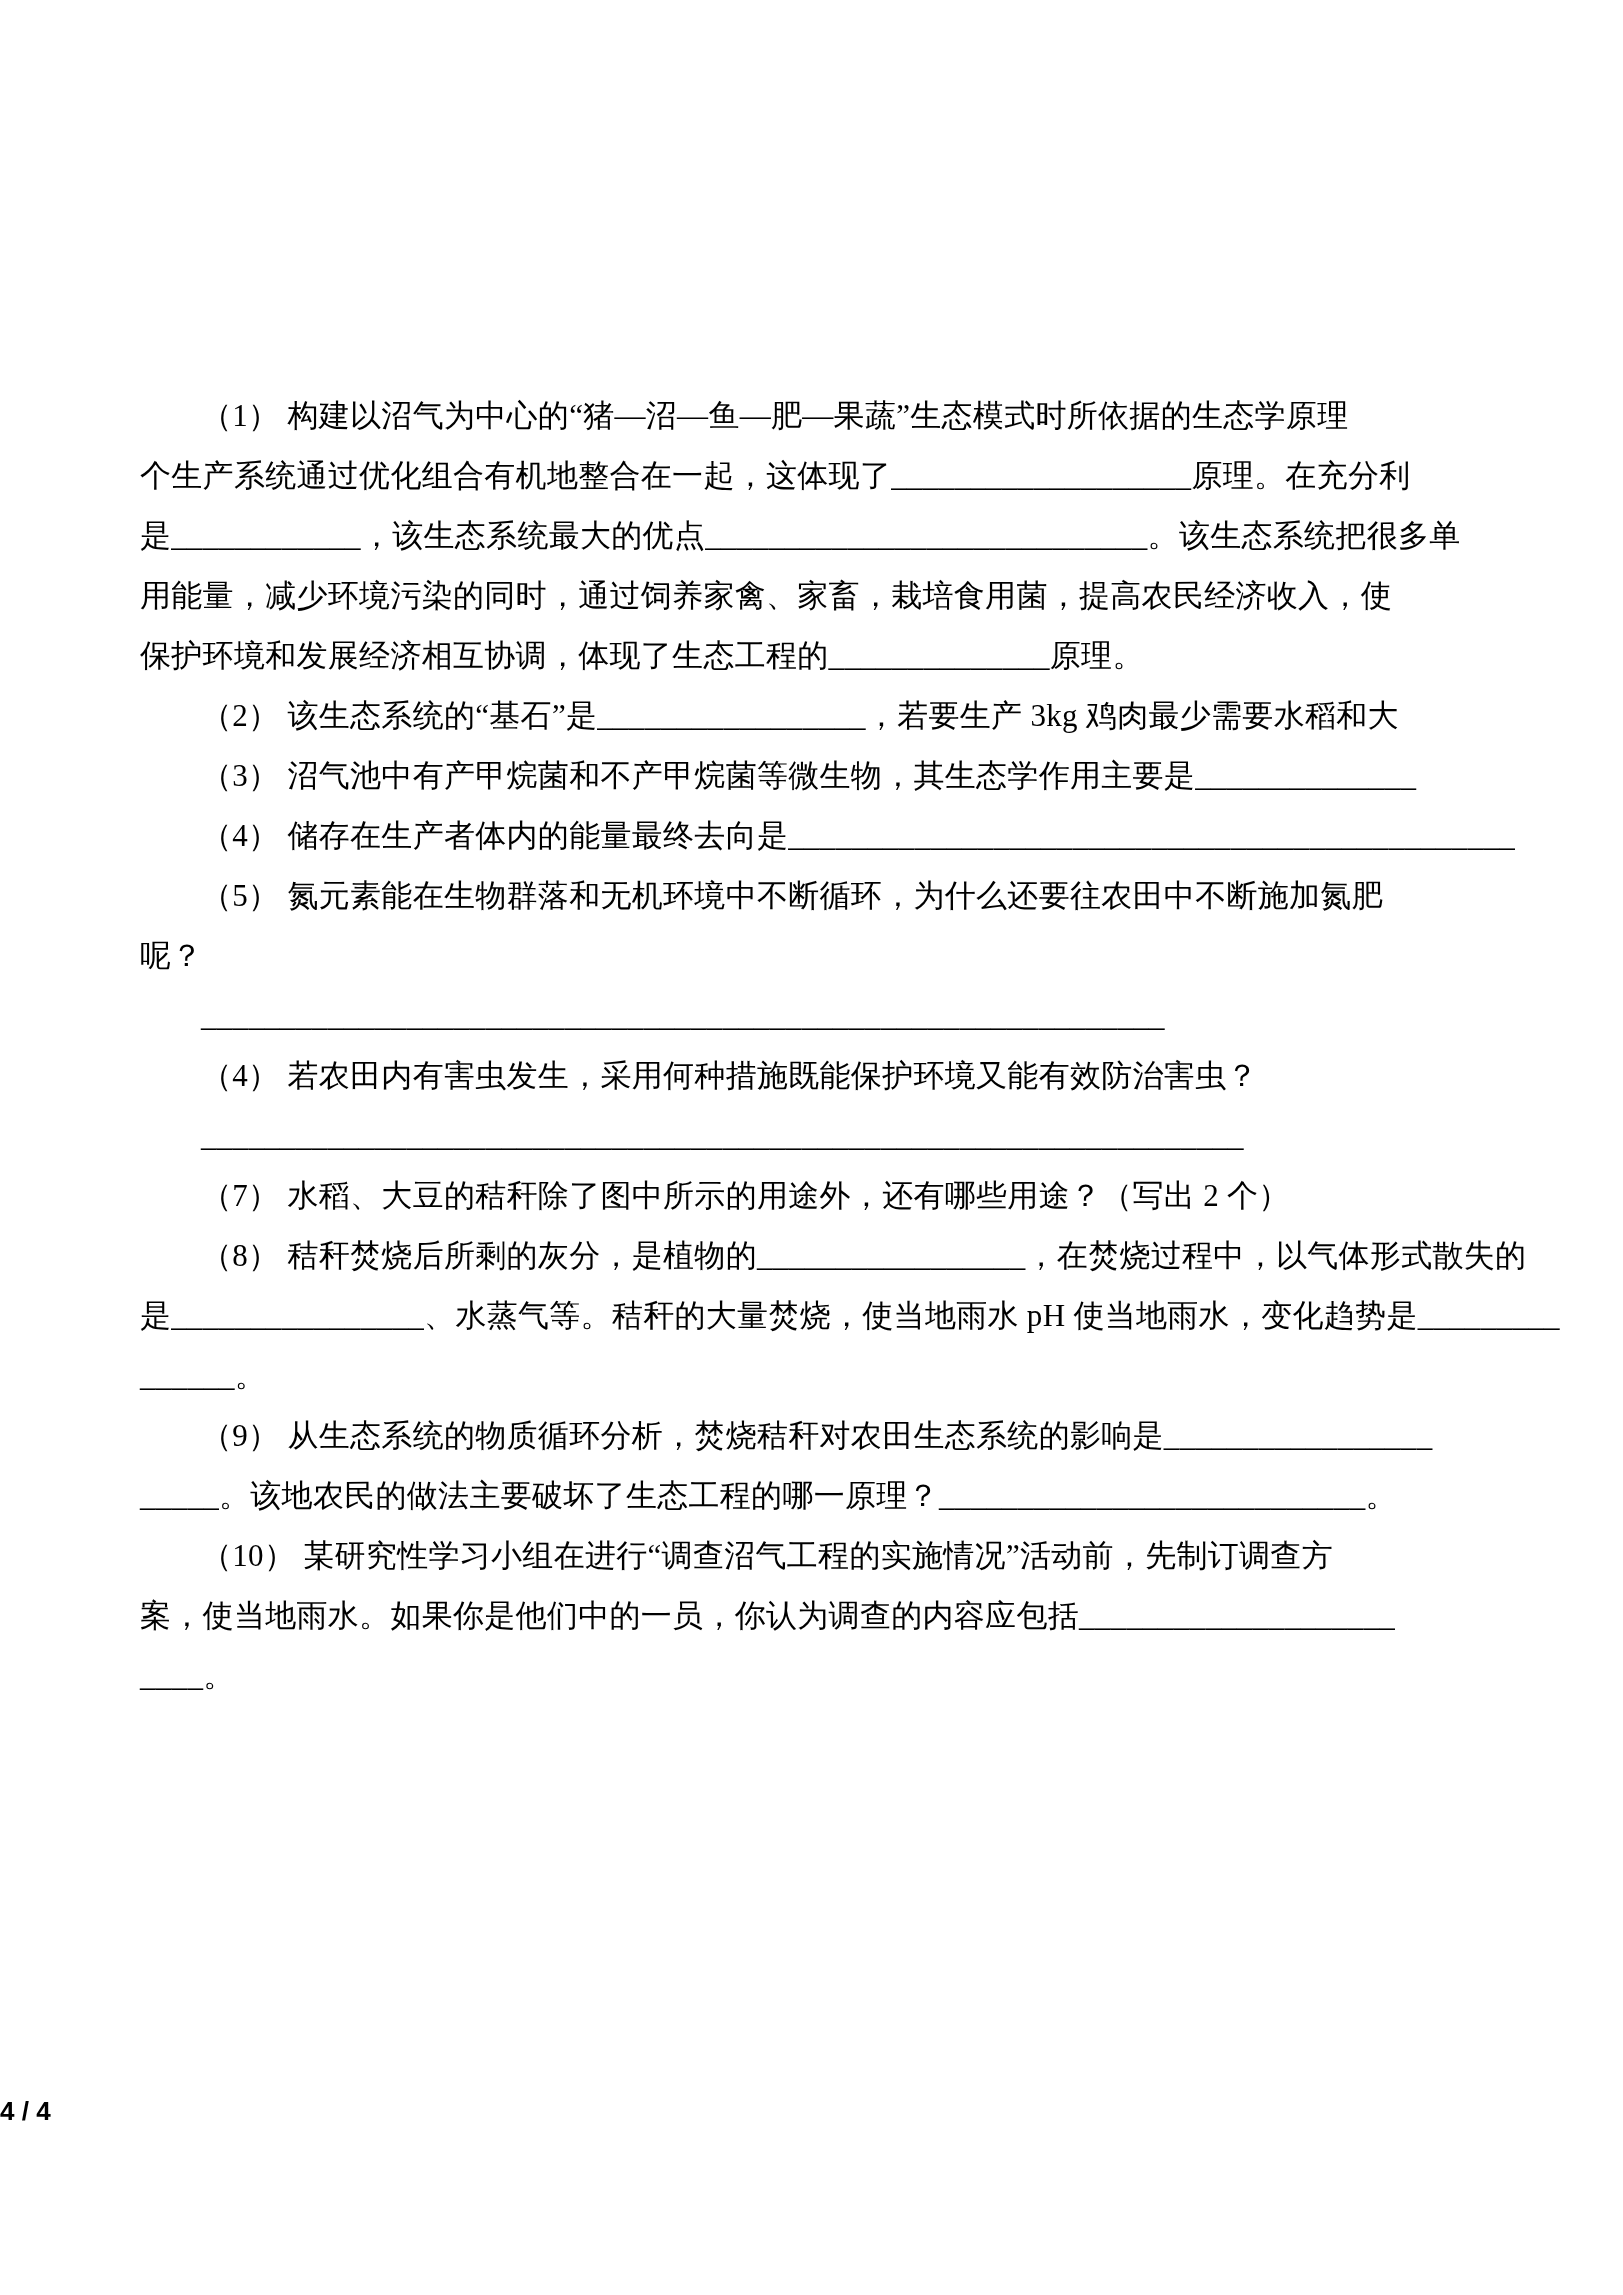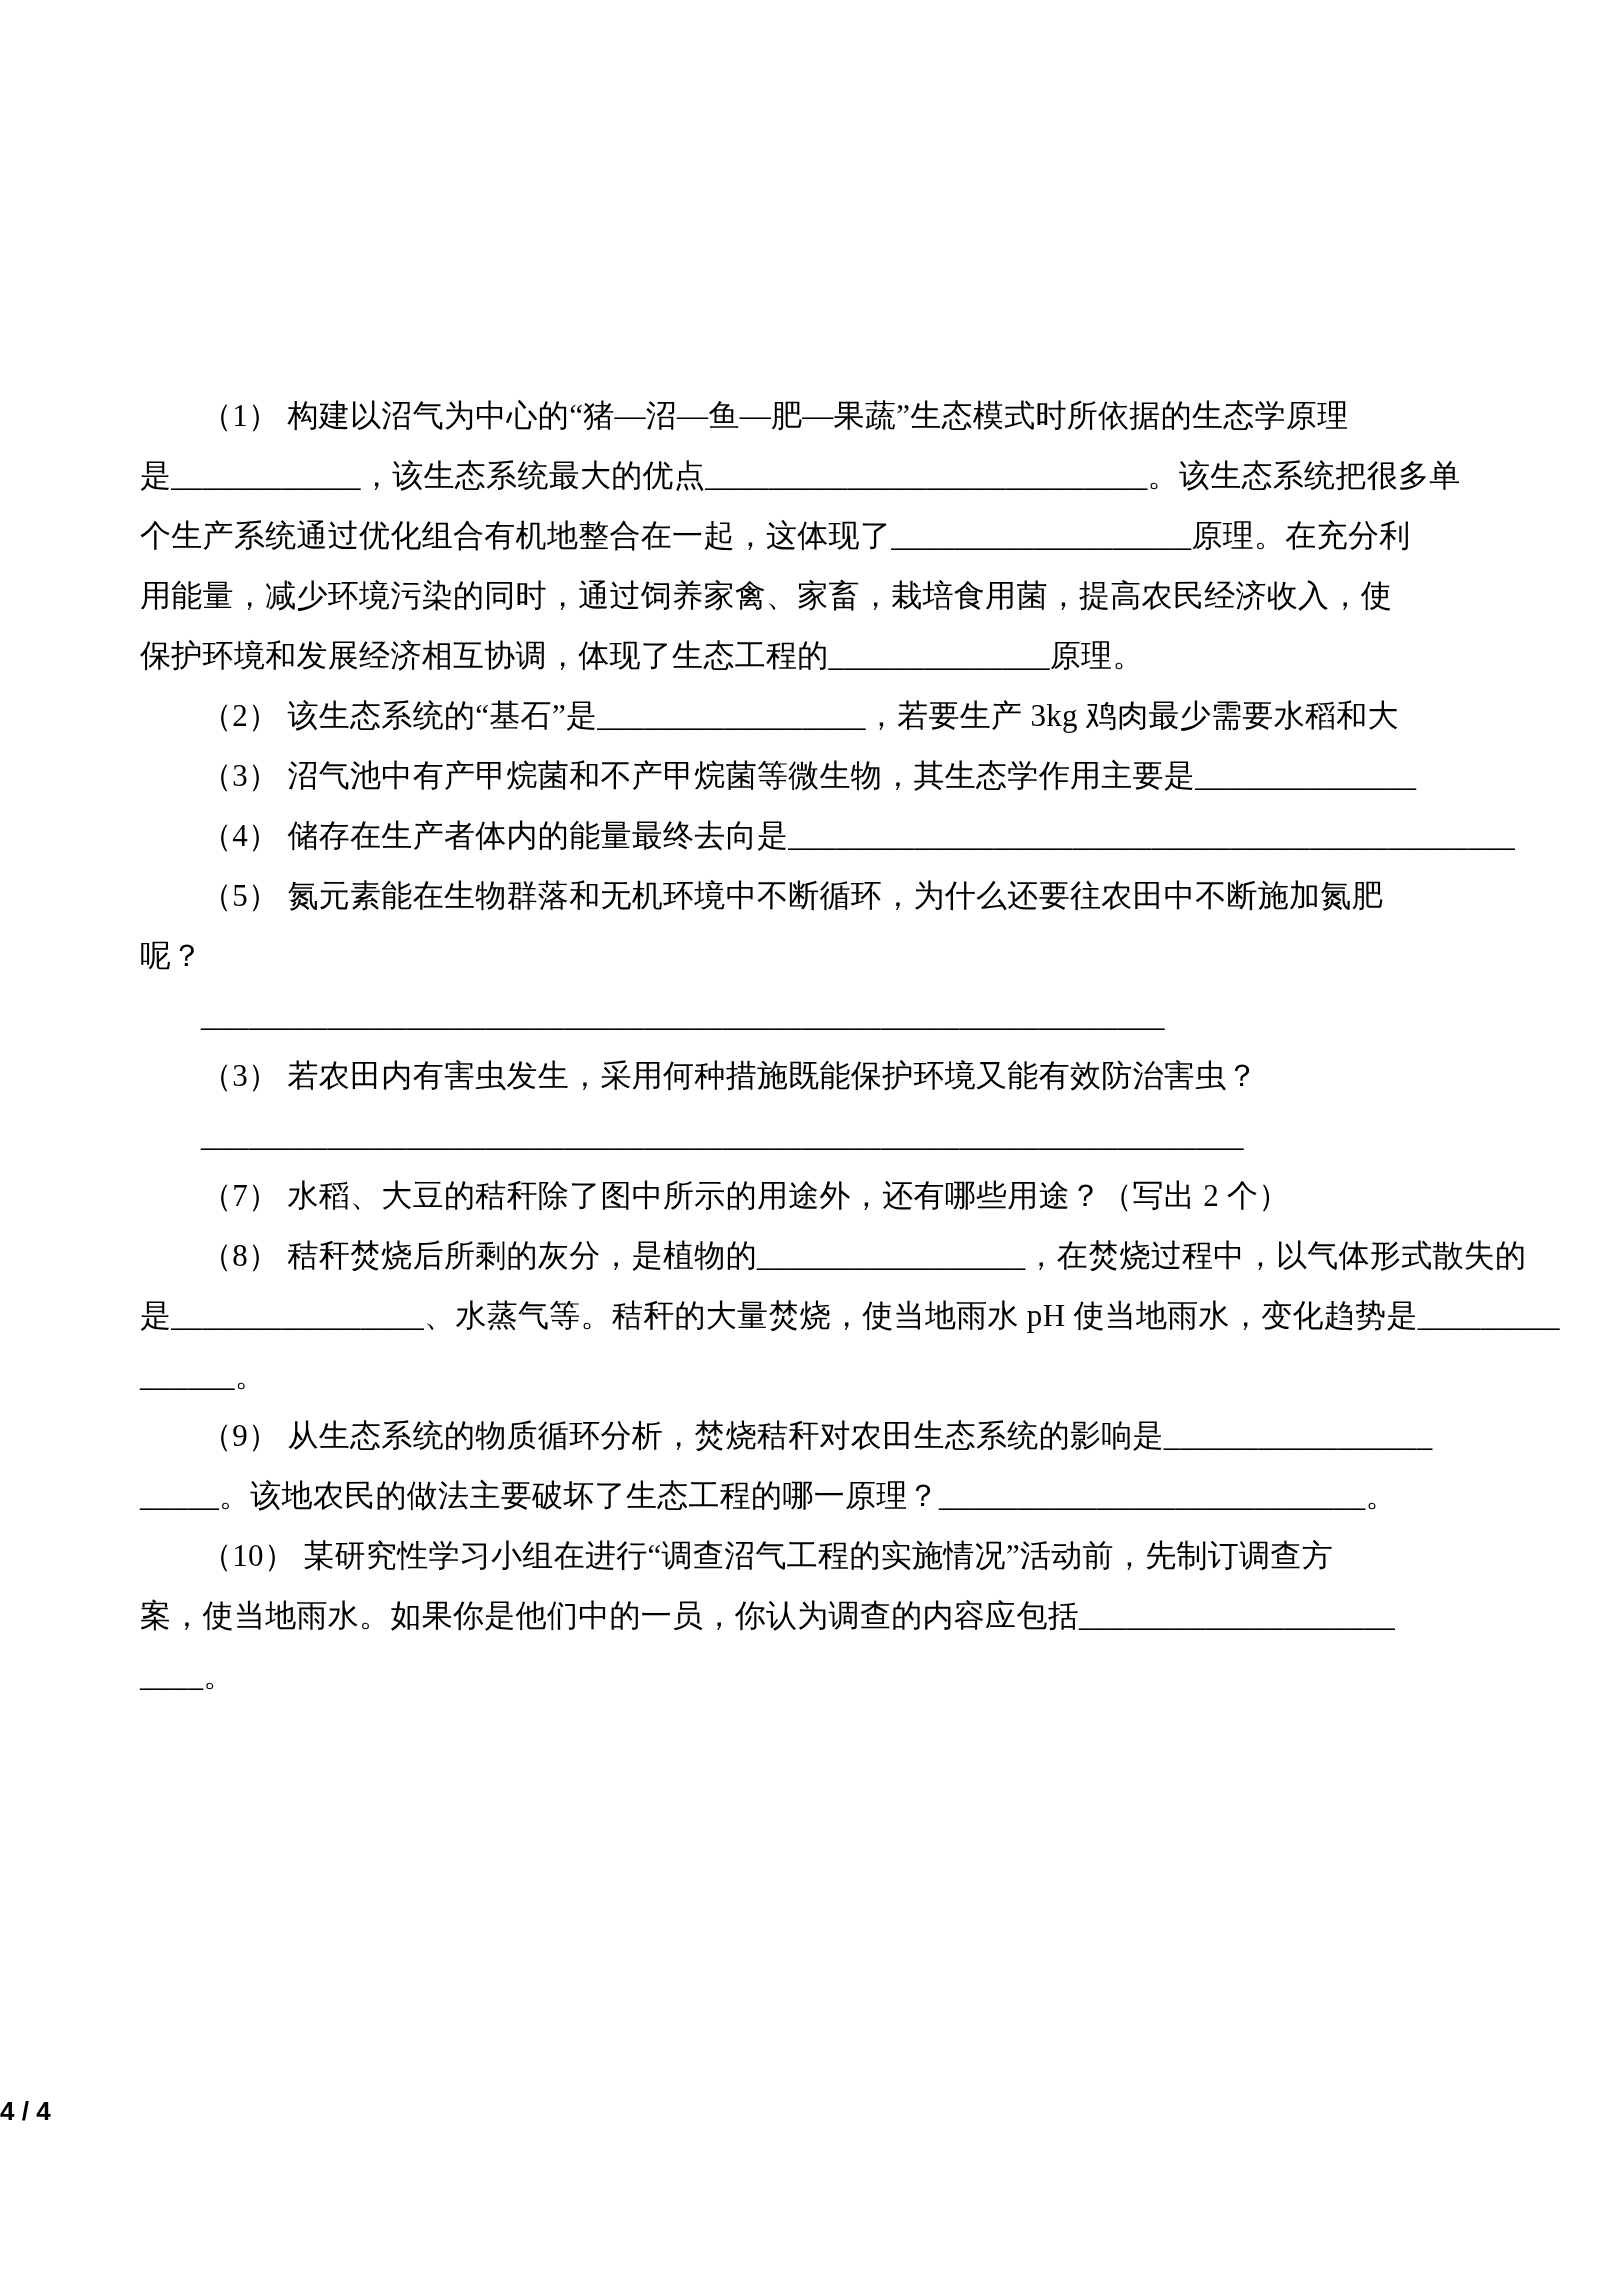--- a/index.html
+++ b/index.html
@@ -46,31 +46,31 @@
     line-height: 27px;
     color: #000000;
   }
 </style>
 </head>
 <body>
 
 <div class="page">
   <div class="content">
     <div class="line indent">（1） 构建以沼气为中心的“猪—沼—鱼—肥—果蔬”生态模式时所依据的生态学原理</div>
+    <div class="line">个生产系统通过优化组合有机地整合在一起，这体现了___________________原理。在充分利</div>
     <div class="line">是____________，该生态系统最大的优点____________________________。该生态系统把很多单</div>
-    <div class="line">个生产系统通过优化组合有机地整合在一起，这体现了___________________原理。在充分利</div>
     <div class="line">用能量，减少环境污染的同时，通过饲养家禽、家畜，栽培食用菌，提高农民经济收入，使</div>
     <div class="line">保护环境和发展经济相互协调，体现了生态工程的______________原理。</div>
     <div class="line indent">（2） 该生态系统的“基石”是_________________，若要生产 3kg 鸡肉最少需要水稻和大</div>
     <div class="line indent">（3） 沼气池中有产甲烷菌和不产甲烷菌等微生物，其生态学作用主要是______________</div>
     <div class="line indent">（4） 储存在生产者体内的能量最终去向是______________________________________________</div>
     <div class="line indent">（5） 氮元素能在生物群落和无机环境中不断循环，为什么还要往农田中不断施加氮肥</div>
     <div class="line">呢？</div>
     <div class="line indent">_____________________________________________________________</div>
-    <div class="line indent">（3） 若农田内有害虫发生，采用何种措施既能保护环境又能有效防治害虫？</div>
+    <div class="line indent">（4） 若农田内有害虫发生，采用何种措施既能保护环境又能有效防治害虫？</div>
     <div class="line indent">__________________________________________________________________</div>
     <div class="line indent">（7） 水稻、大豆的秸秆除了图中所示的用途外，还有哪些用途？（写出 2 个）</div>
     <div class="line indent">（8） 秸秆焚烧后所剩的灰分，是植物的_________________，在焚烧过程中，以气体形式散失的</div>
     <div class="line">是________________、水蒸气等。秸秆的大量焚烧，使当地雨水 pH 使当地雨水，变化趋势是_________</div>
     <div class="line">______。</div>
     <div class="line indent">（9） 从生态系统的物质循环分析，焚烧秸秆对农田生态系统的影响是_________________</div>
     <div class="line">_____。该地农民的做法主要破坏了生态工程的哪一原理？___________________________。</div>
     <div class="line indent">（10） 某研究性学习小组在进行“调查沼气工程的实施情况”活动前，先制订调查方</div>
     <div class="line">案，使当地雨水。如果你是他们中的一员，你认为调查的内容应包括____________________</div>
     <div class="line">____。</div>

